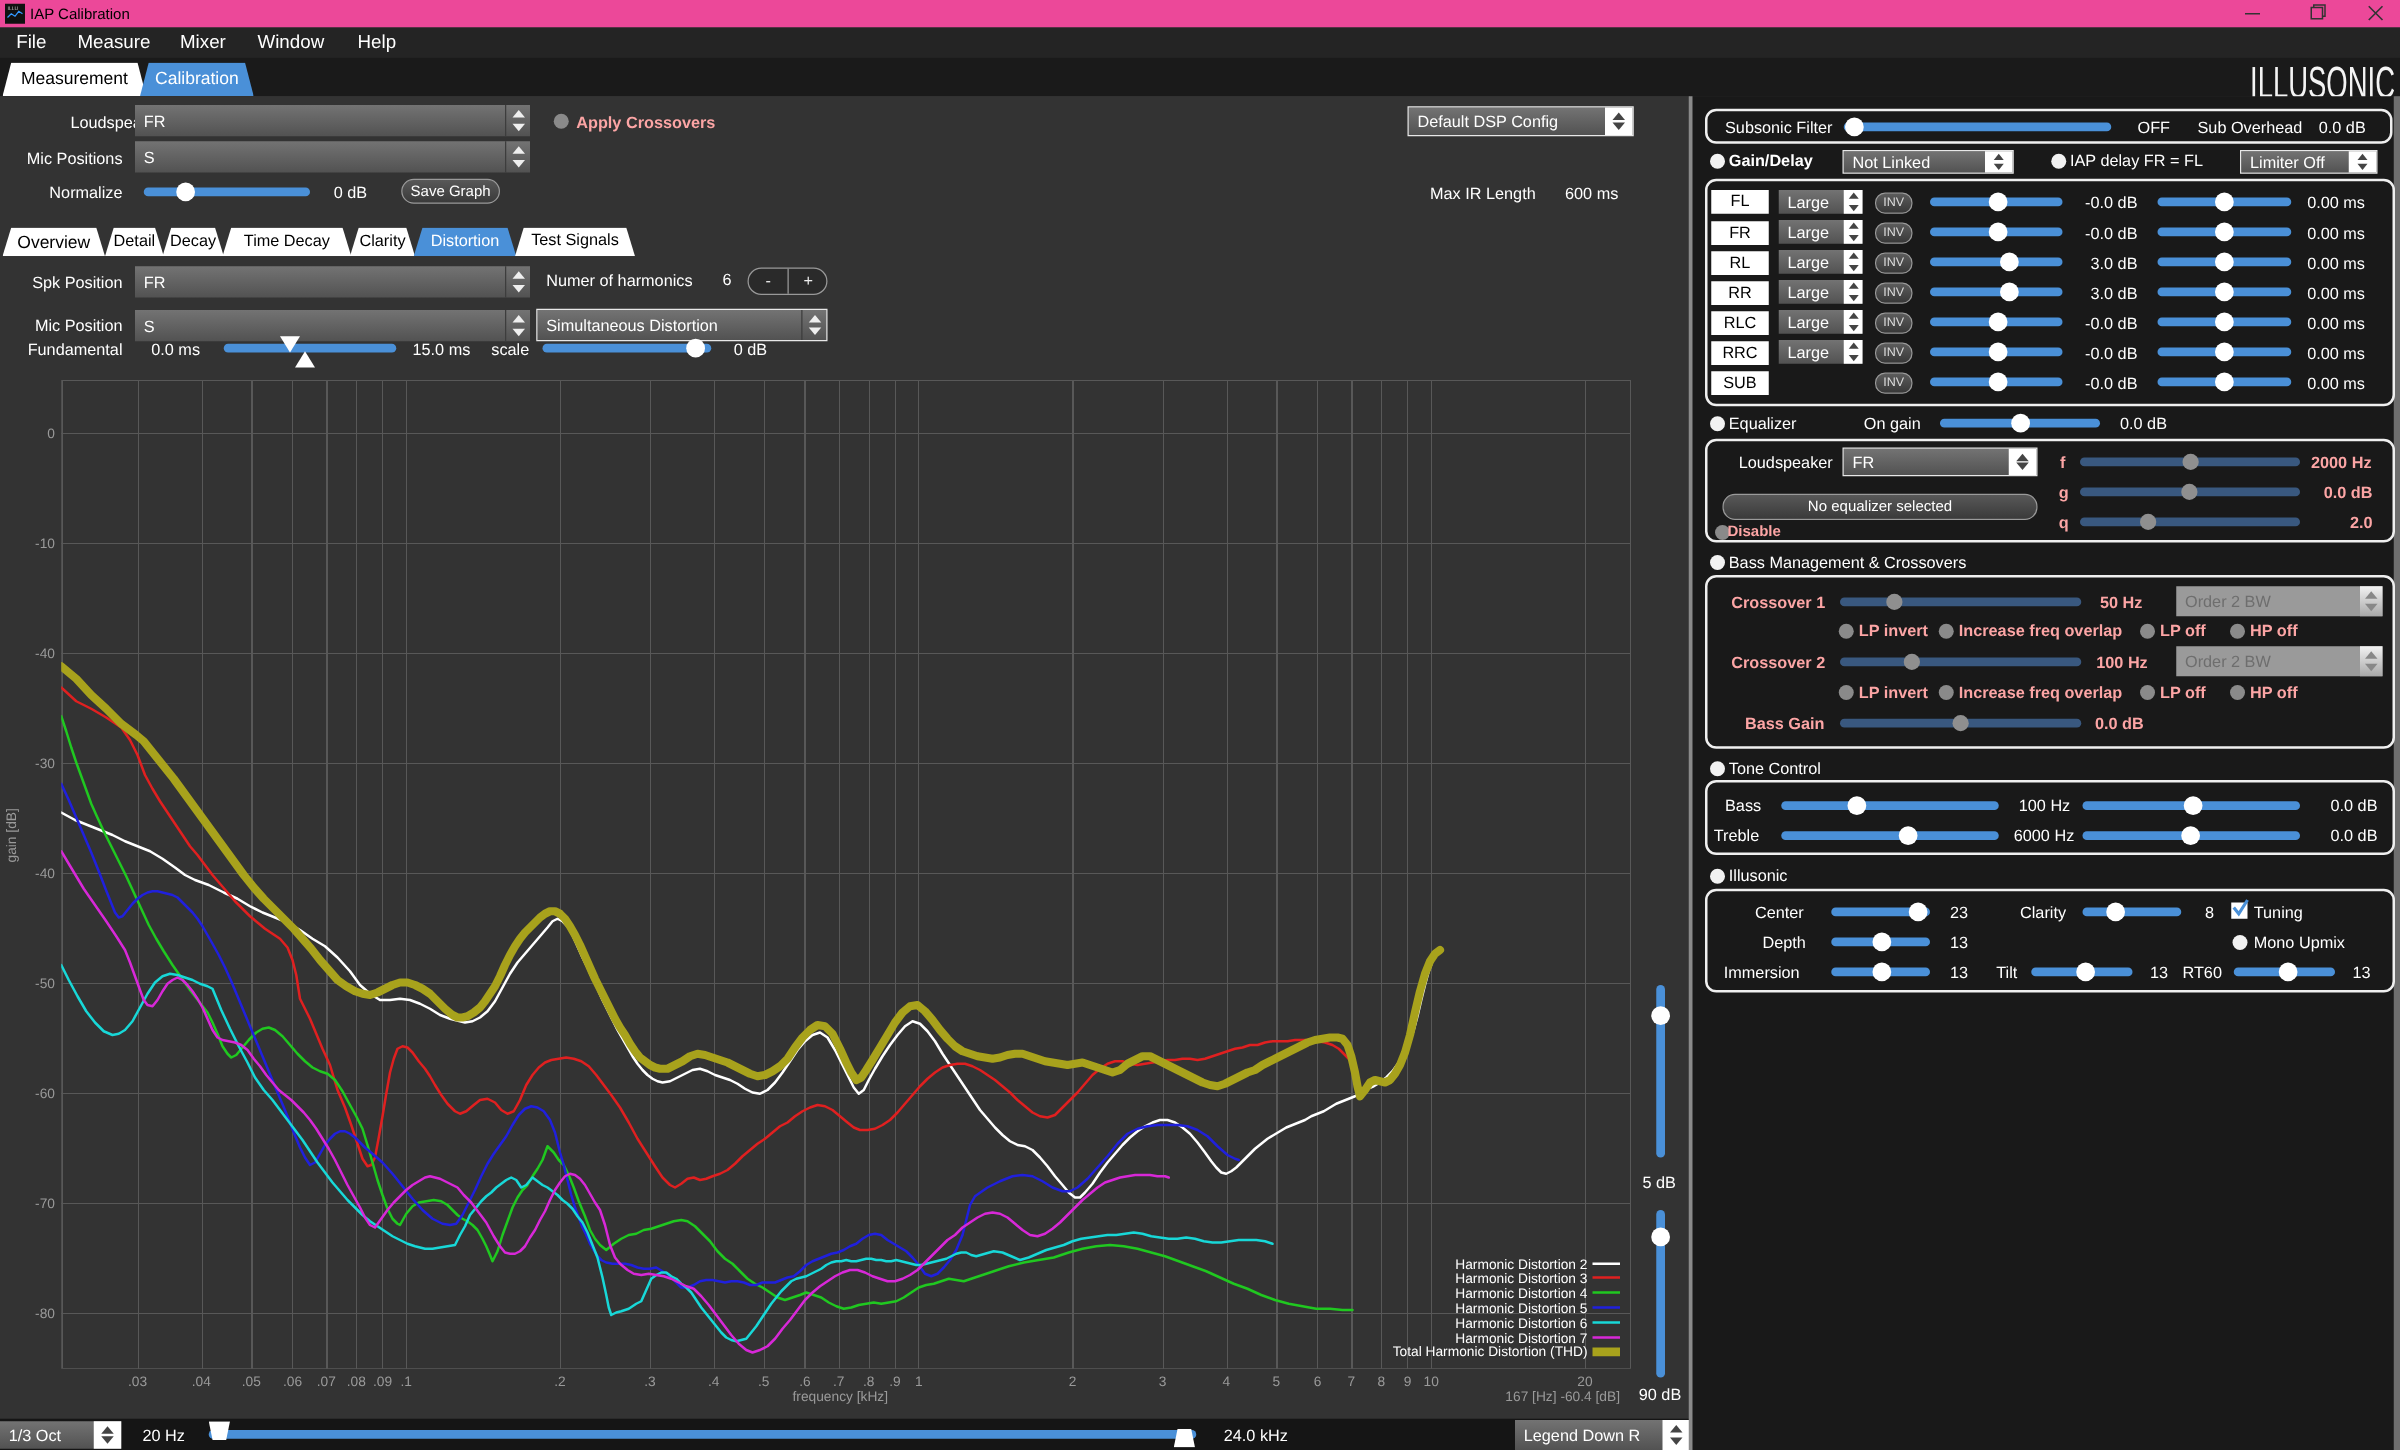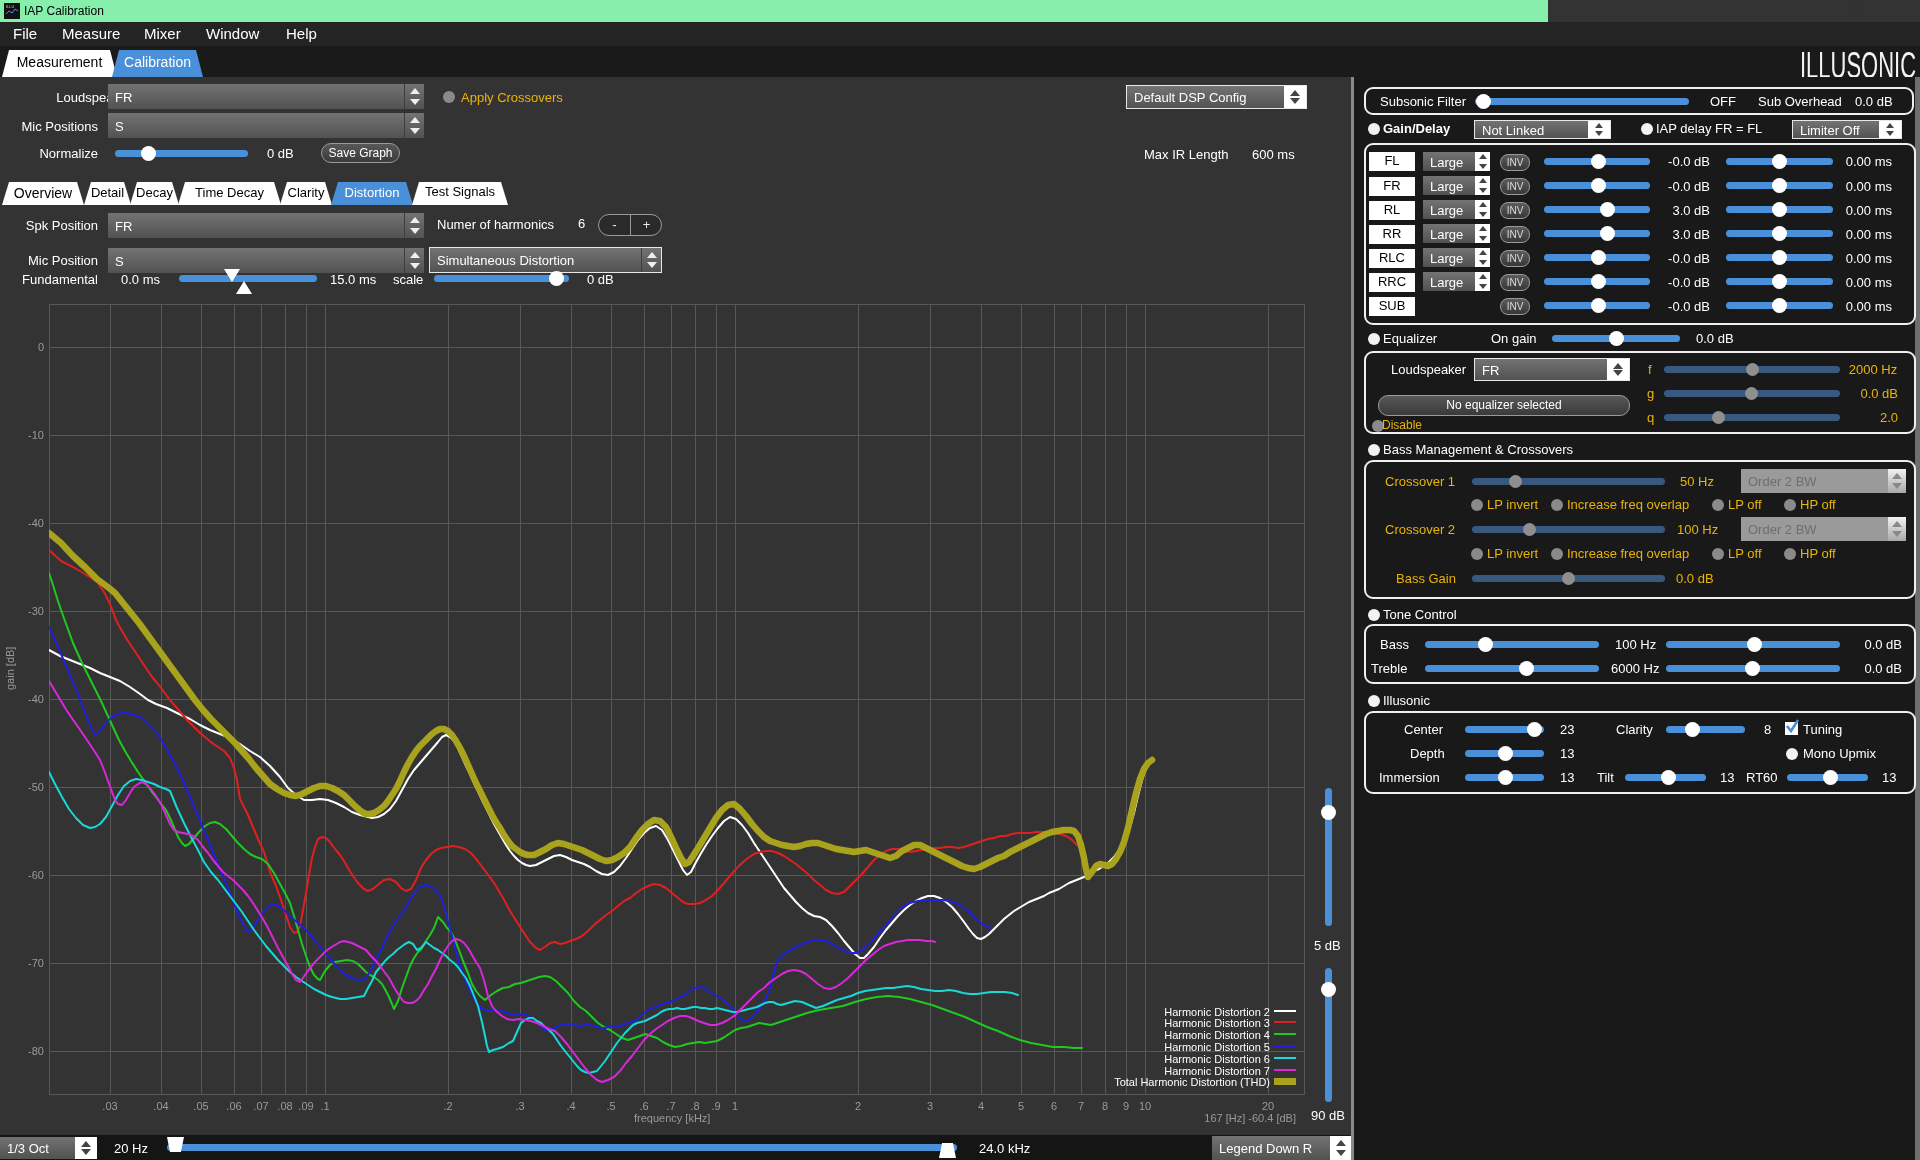--- a/index.html
+++ b/index.html
@@ -1,20 +1,20 @@
 <!DOCTYPE html>
 <html><head><meta charset="utf-8"><style>
 *{margin:0;padding:0;box-sizing:border-box;font-family:"Liberation Sans",sans-serif;}
 body{width:1920px;height:1160px;overflow:hidden;background:#333;}
 #app{position:absolute;left:0;top:0;width:1920px;height:1160px;background:#333;}
 .abs{position:absolute;}
 .lbl{position:absolute;color:#fff;font-size:13px;line-height:15px;white-space:nowrap;}
-.glbl{position:absolute;color:#eab308;font-size:13px;line-height:15px;white-space:nowrap;}
-
-#title{left:0;top:0;width:1548px;height:22px;background:#86efac;}
+.glbl{position:absolute;color:#fca5a5;font-size:13px;line-height:15px;white-space:nowrap;font-weight:bold;}
+
+#title{left:0;top:0;width:1920px;height:22px;background:#ec4899;}
 #title .t{position:absolute;left:24px;top:4px;font-size:12px;color:#000;}
 
 #menu{left:0;top:22px;width:1920px;height:24px;background:#242424;}
 .mi{position:absolute;top:3px;color:#fff;font-size:15px;}
 
 #tabs1{left:0;top:46px;width:1920px;height:31px;background:#1a1a1a;}
 .tab{position:absolute;bottom:0;font-size:14px;color:#000;background:#fff;text-align:center;
  clip-path:polygon(0 100%,7px 0,calc(100% - 7px) 0,100% 100%);}
 .tab.on{background:#4a90d8;color:#fff;}
 .tab span{display:block;margin-top:4px;}

